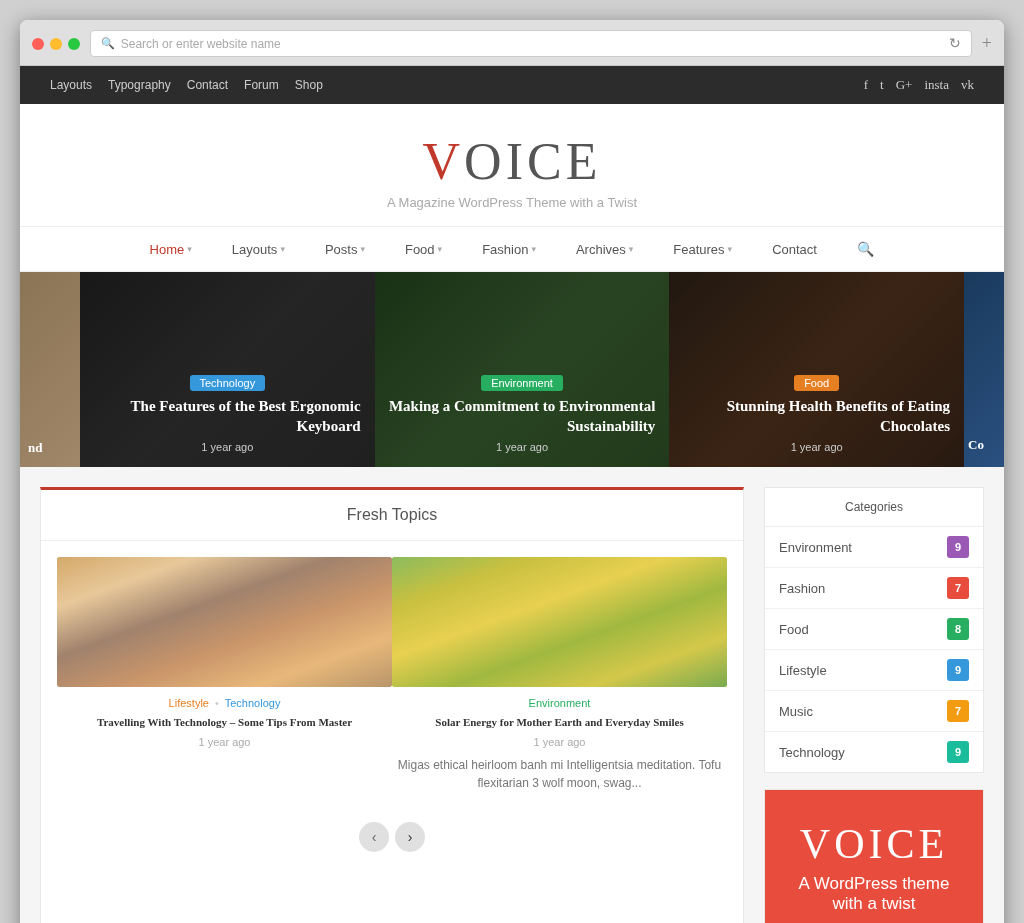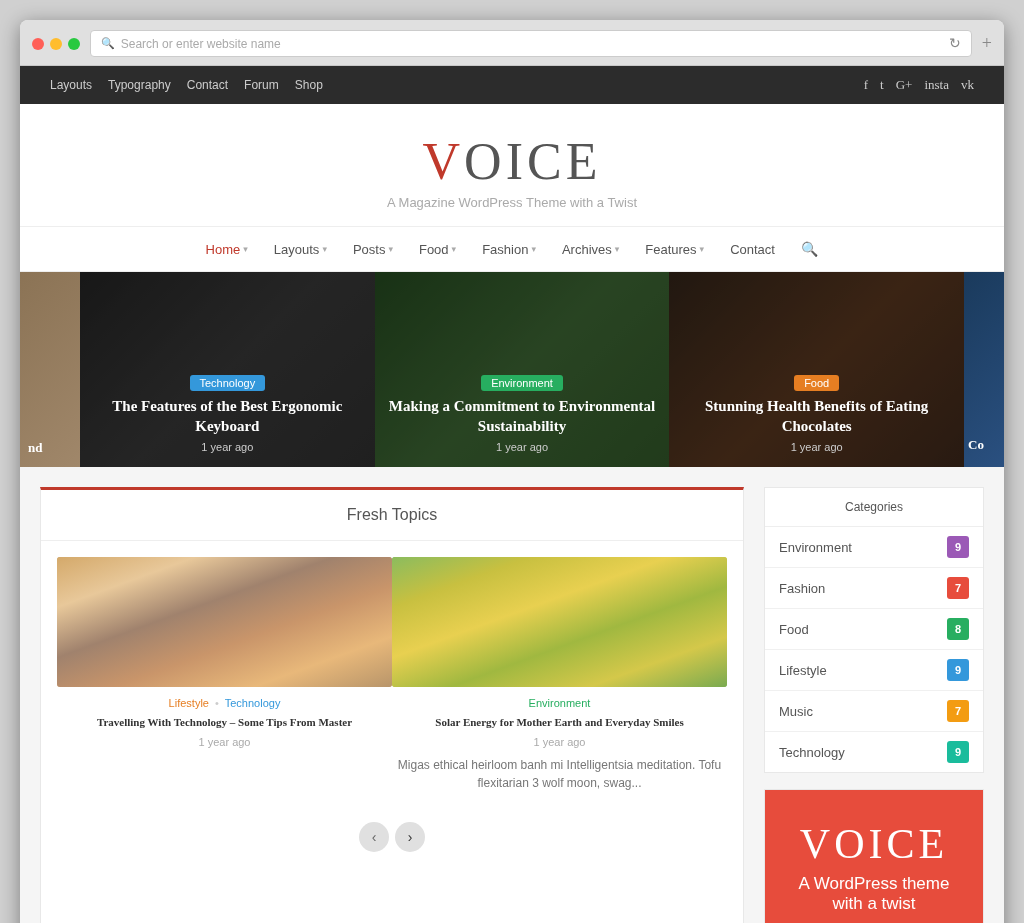--- a/index.html
+++ b/index.html
@@ -67,21 +67,21 @@
 
     
     .main-nav {
       border-top: 1px solid #eee;
       border-bottom: 1px solid #eee;
       display: flex;
       justify-content: center;
       align-items: center;
       padding: 0 20px;
       height: 46px;
-      gap: 6px;
+      gap: 20px;
     }
     .main-nav a {
       font-family: Arial, sans-serif;
       font-size: 13px;
       color: #555;
       text-decoration: none;
       padding: 4px 10px;
       display: flex;
       align-items: center;
       gap: 3px;
@@ -133,20 +133,21 @@
     }
     .badge-tech { background: #3498db; }
     .badge-env { background: #27ae60; }
     .badge-food { background: #e67e22; }
     .slide-title {
       font-size: 15px;
       font-weight: bold;
       line-height: 1.3;
       margin-bottom: 5px;
       font-family: Georgia, serif;
+      text-align: right;
     }
     .slide-meta { font-size: 11px; color: #ccc; font-family: Arial, sans-serif; }
 
     
     .slide-bg-1 {
       background: linear-gradient(135deg, #2c2c2c 0%, #444 50%, #3a3a3a 100%);
     }
     .slide-bg-2 {
       background: linear-gradient(135deg, #2d5a27 0%, #4a7c3f 50%, #3d6b32 100%);
     }

